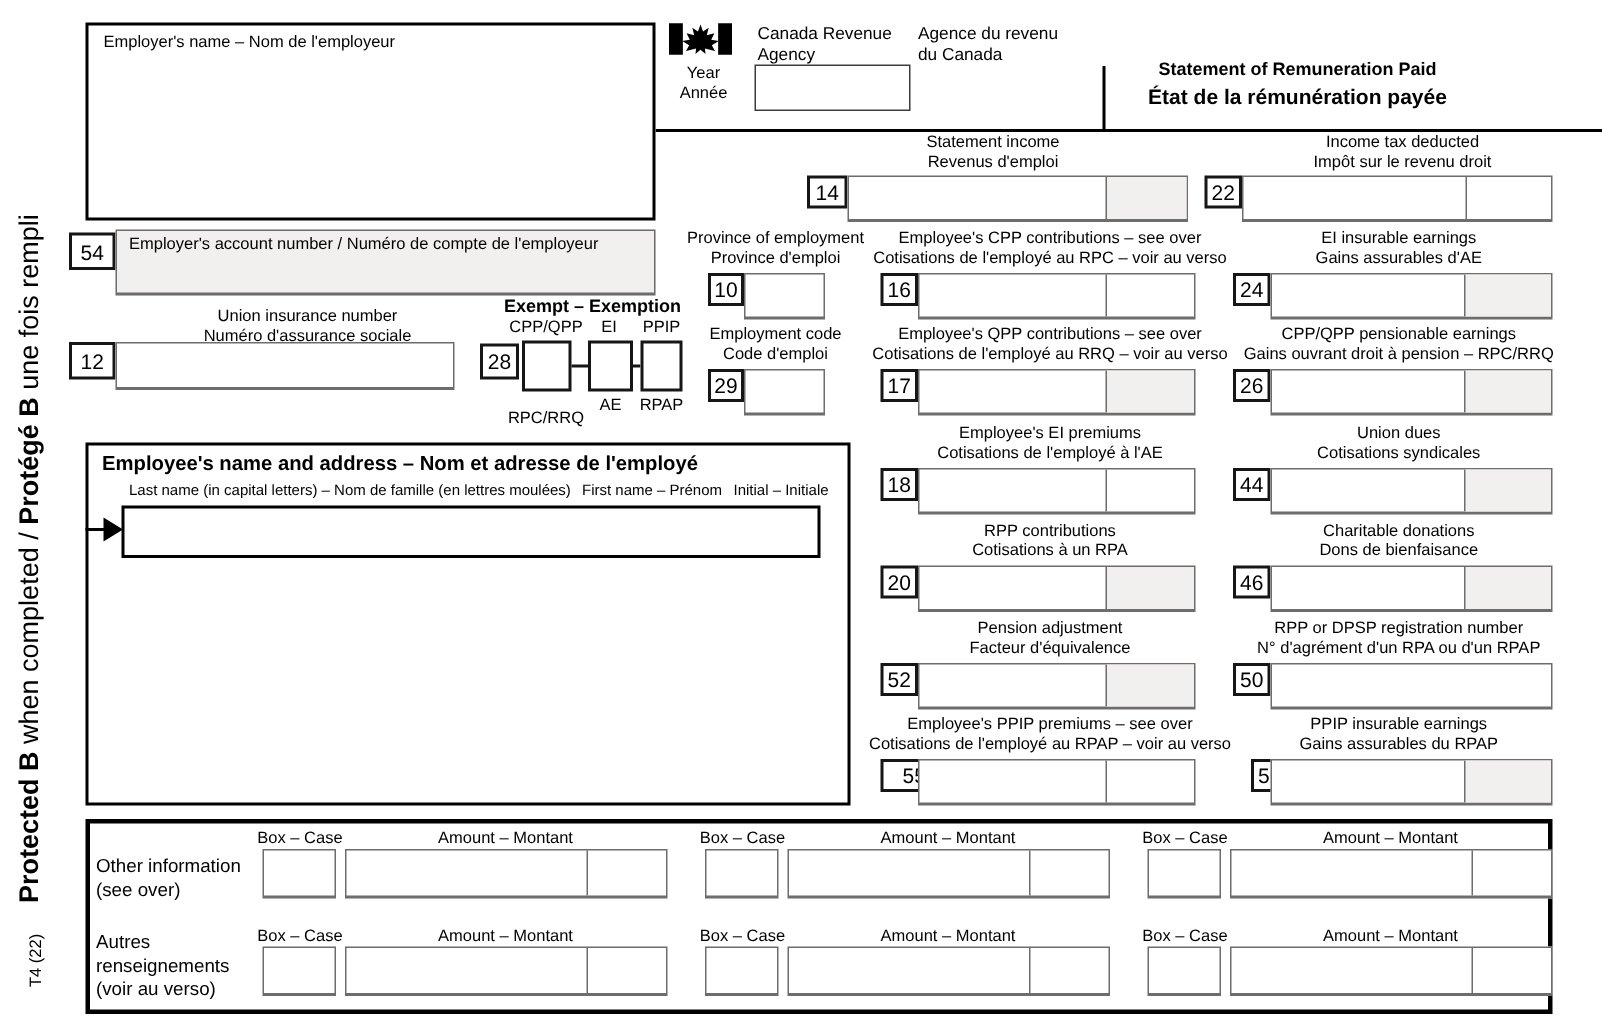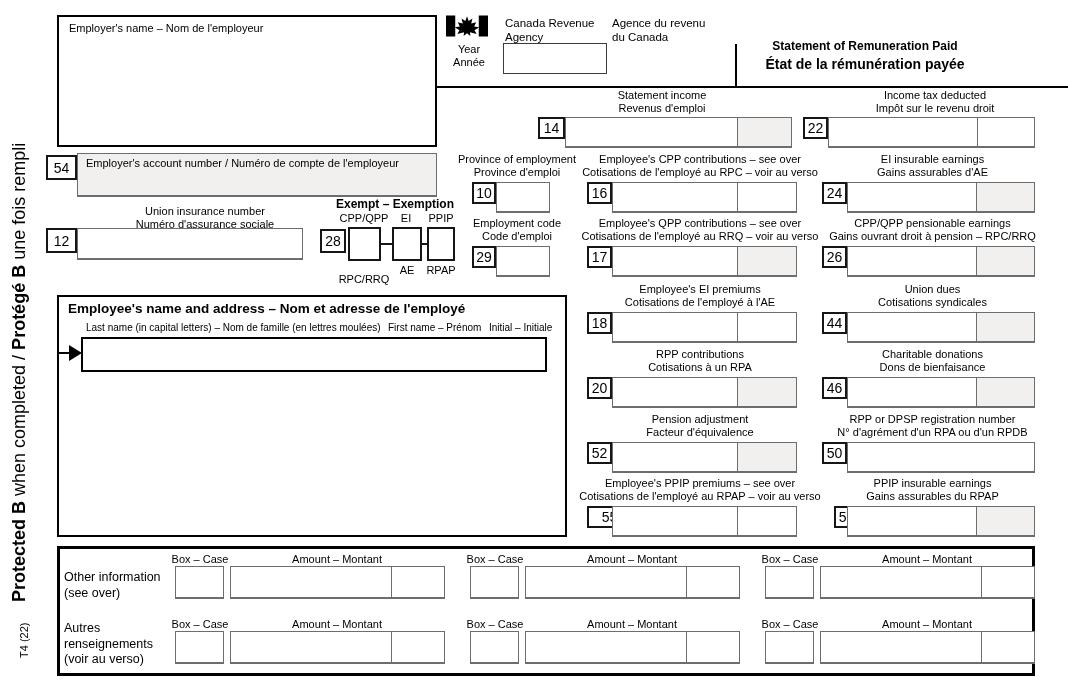--- a/index.html
+++ b/index.html
@@ -212,21 +212,21 @@
     <span>Facteur d'équivalence</span>
   </div>
   <div class="numbox" style="left:587px; top:442px; width:25px; height:22px;">52</div>
   <div class="amtbox" style="left:612px; top:442px; width:185px; height:31px;">
     <span class="val"></span>
     <div class="cents shaded" style="width:59px;"></div>
   </div>
 
   <div class="lbl" style="left:820px; top:413px; width:225px;">
     <span>RPP or DPSP registration number</span><br>
-    <span>N° d'agrément d'un RPA ou d'un RPDB</span>
+    <span>N° d'agrément d'un RPA ou d'un RPAP</span>
   </div>
   <div class="numbox" style="left:822px; top:442px; width:25px; height:22px;">50</div>
   <div class="amtbox" style="left:847px; top:442px; width:188px; height:31px;">
     <span class="val"></span>
   </div>
 
   <div class="lbl" style="left:540px; top:477px; width:320px;">
     <span>Employee's PPIP premiums – see over</span><br>
     <span>Cotisations de l'employé au RPAP – voir au verso</span>
   </div>

